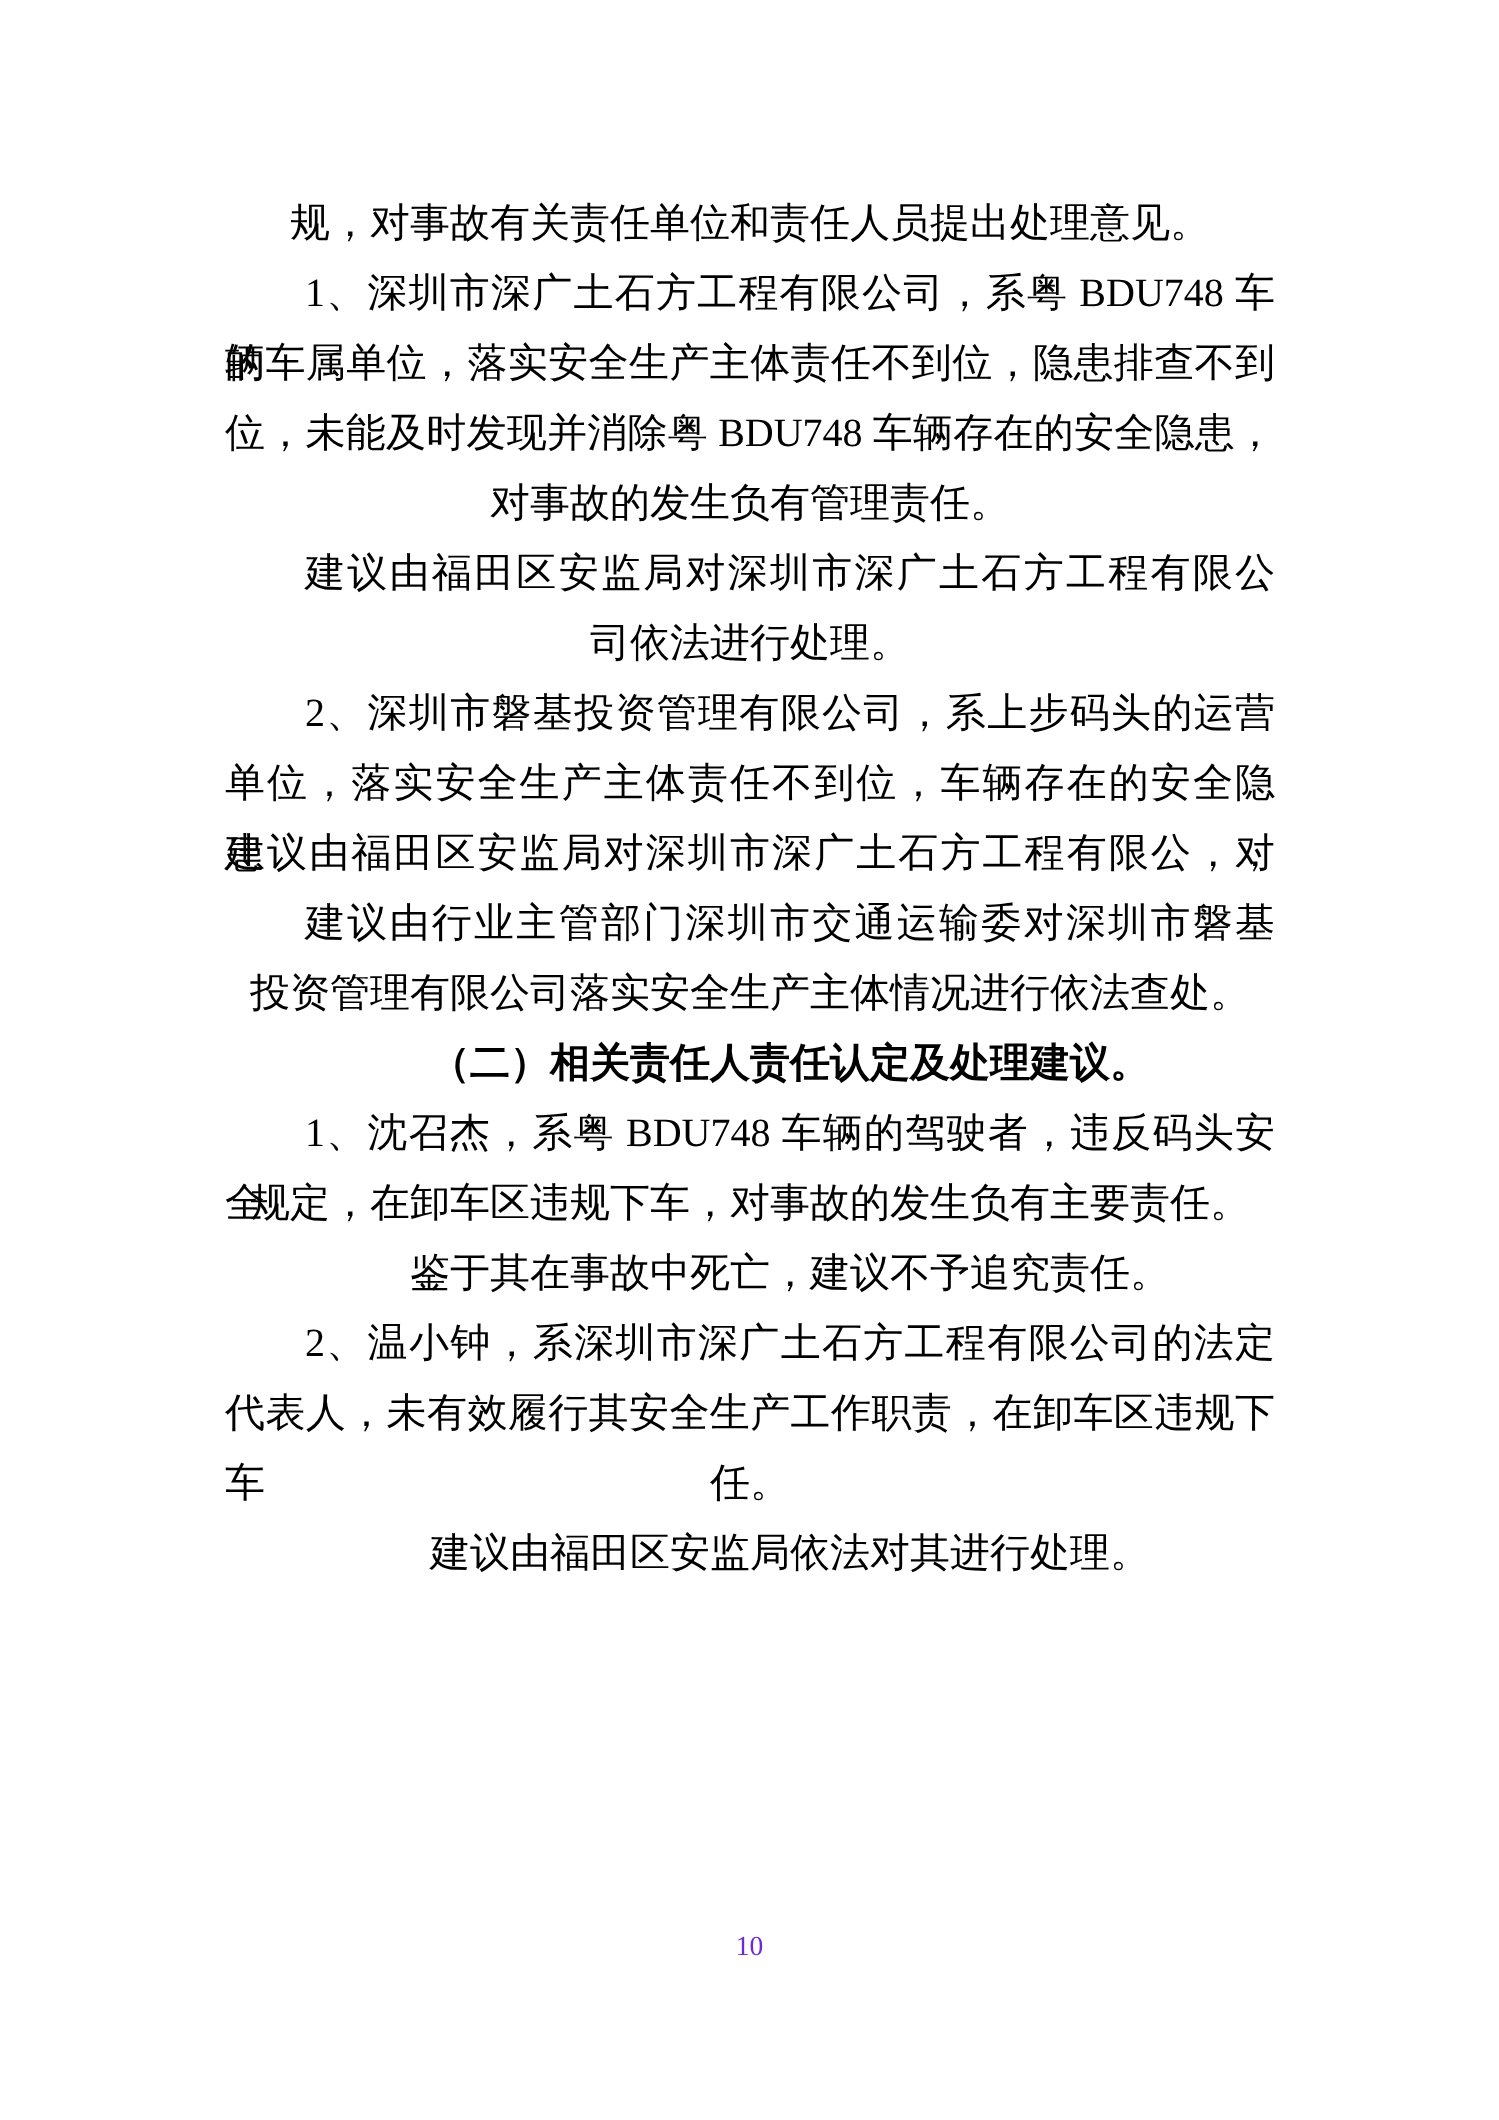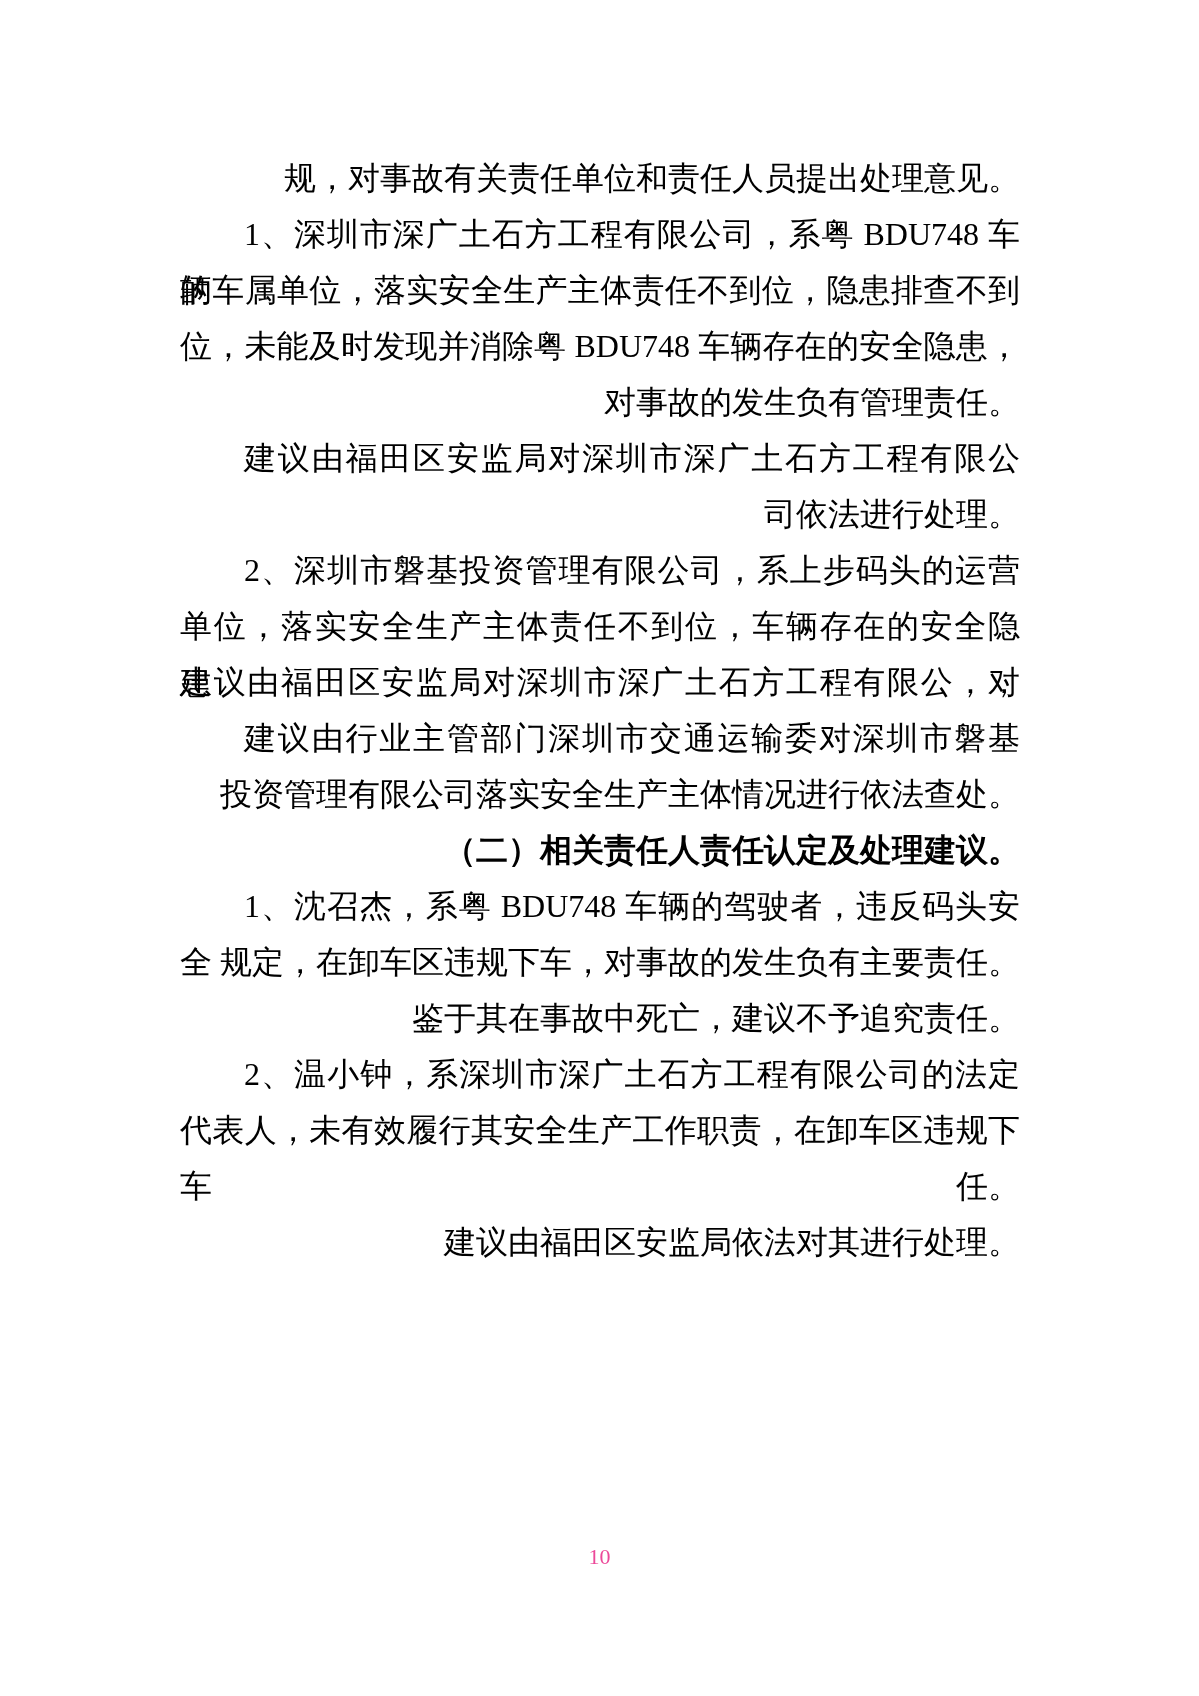--- a/index.html
+++ b/index.html
@@ -20,41 +20,41 @@
     position: absolute;
     left: 180px;
     top: 150px;
     width: 840px;
   }
   .line {
     height: 56px;
     line-height: 56px;
     font-size: 32px;
     white-space: normal;
-    text-align: right;
+    text-align: center;
   }
   .line.indent {
     text-indent: 64px;
   }
   .line.stretch {
     text-align: justify;
     text-align-last: justify;
   }
   .line.heading {
     font-weight: bold;
   }
   .footer {
     position: absolute;
     top: 1542px;
     left: 0;
     width: 100%;
     text-align: center;
     font-size: 22px;
     line-height: 30px;
-    color: #ec4899;
+    color: #6d28d9;
   }
 </style>
 </head>
 <body>
 
 <div class="page">
   <div class="content">
       <div class="line">规，对事故有关责任单位和责任人员提出处理意见。</div>
       <div class="line indent stretch">1、深圳市深广土石方工程有限公司，系粤 BDU748 车辆</div>
       <div class="line stretch">的车属单位，落实安全生产主体责任不到位，隐患排查不到</div>

